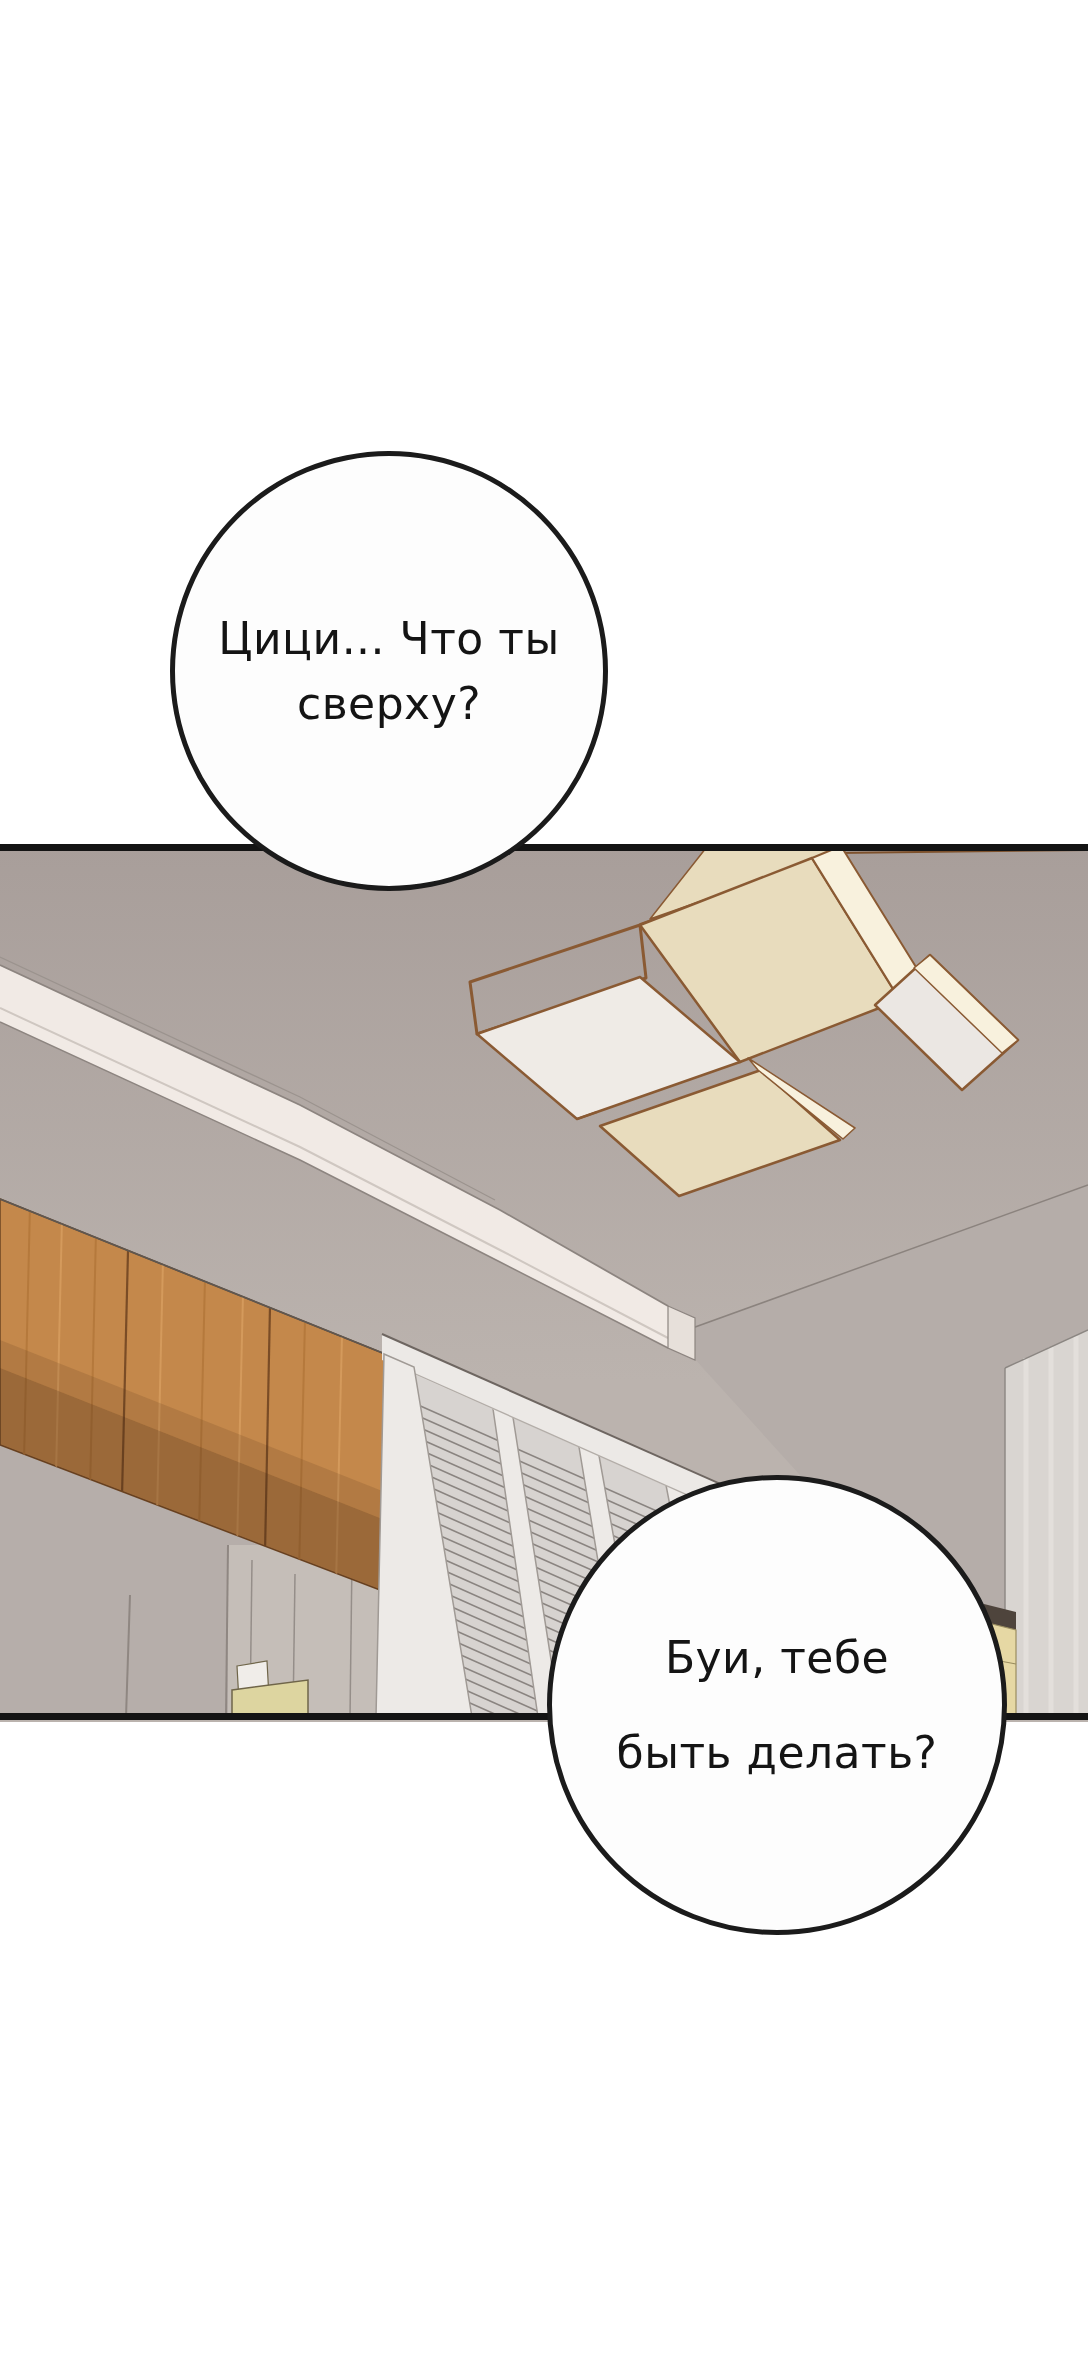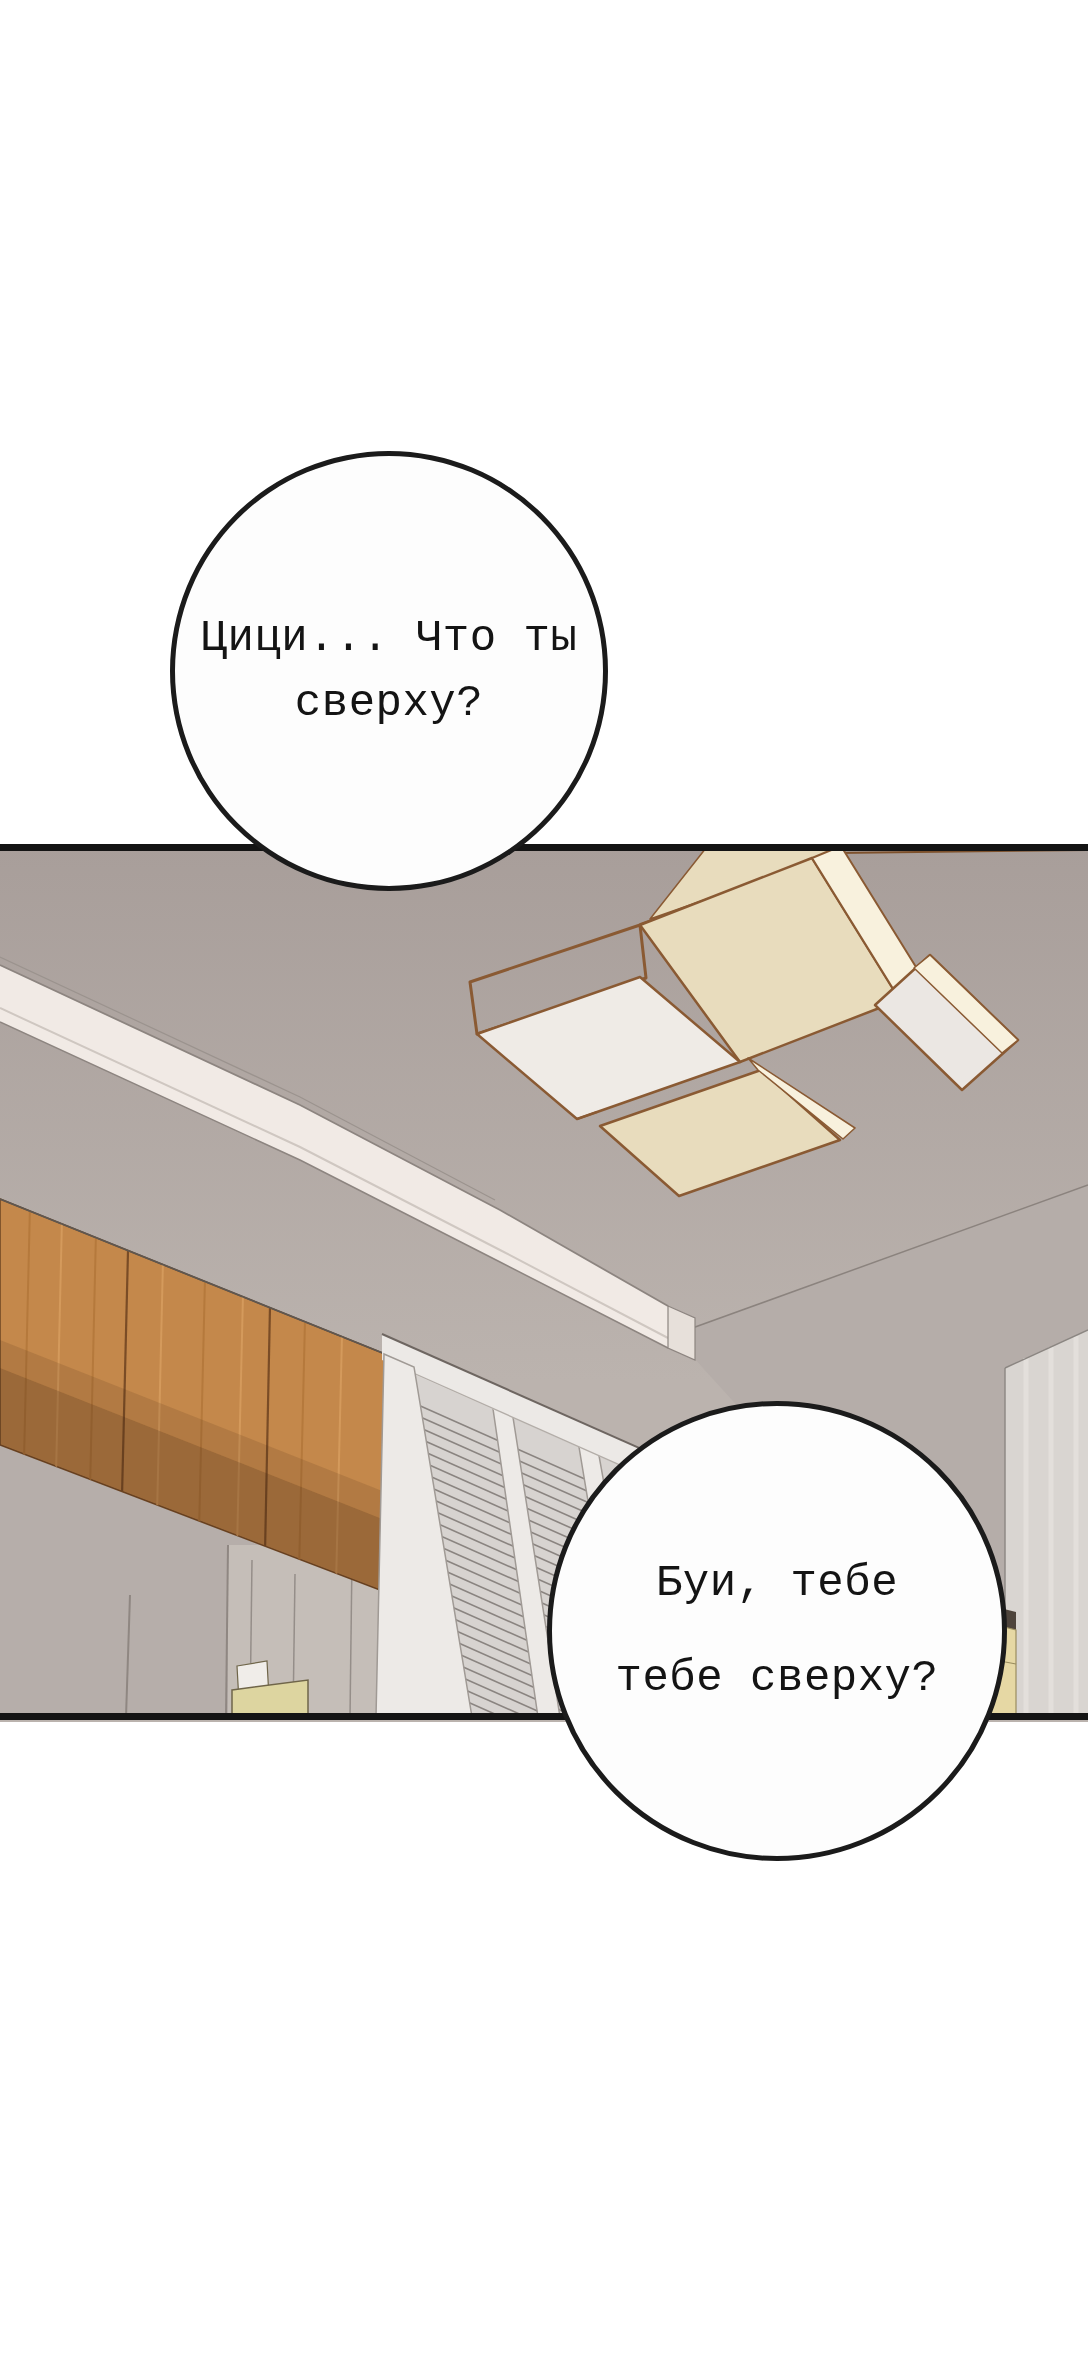--- a/index.html
+++ b/index.html
@@ -17,24 +17,23 @@
     border-radius:50%;
     background:#fdfdfd;
     border:5px solid #1b1b1b;
     display:flex;flex-direction:column;
     align-items:center;justify-content:center;
     text-align:center;
     color:#141414;
     font-size:44px;
     line-height:65px;
     letter-spacing:0.5px;
-    font-family:Liberation Mono, monospace;
   }
   .bubble-top{left:170px;top:451px;width:438px;height:440px;}
-  .bubble-bottom{left:547px;top:1401px;width:460px;height:460px;gap:30px;}
+  .bubble-bottom{left:547px;top:1475px;width:460px;height:460px;gap:30px;}
   .bubble .tline{white-space:nowrap;}
 </style>
 </head>
 <body>
 
 <div class="page">
 
   <svg class="panel-svg" width="1088" height="878" viewBox="0 844 1088 878">
     <defs>
       <linearGradient id="ceil" x1="0" y1="844" x2="0" y2="1380" gradientUnits="userSpaceOnUse">
@@ -226,16 +225,16 @@
     <rect x="0" y="1713" width="1088" height="7" fill="#141414"></rect>
   </svg>
 
   <div class="bubble bubble-top">
     <div class="tline">Цици... Что ты</div>
     <div class="tline">сверху?</div>
   </div>
 
   <div class="bubble bubble-bottom">
     <div class="tline">Буи, тебе</div>
-    <div class="tline">тебе сверху?</div>
+    <div class="tline">быть делать?</div>
   </div>
 
 </div>
 
 </body></html>

